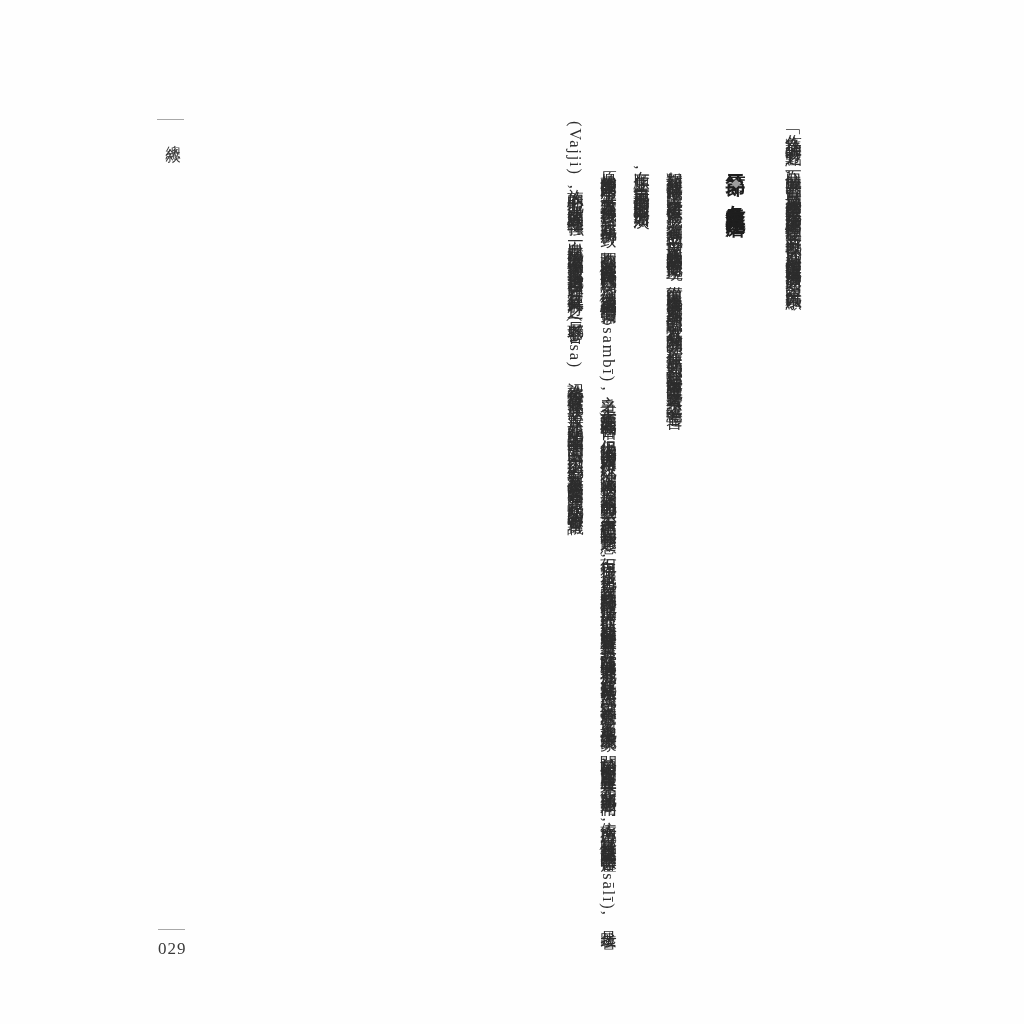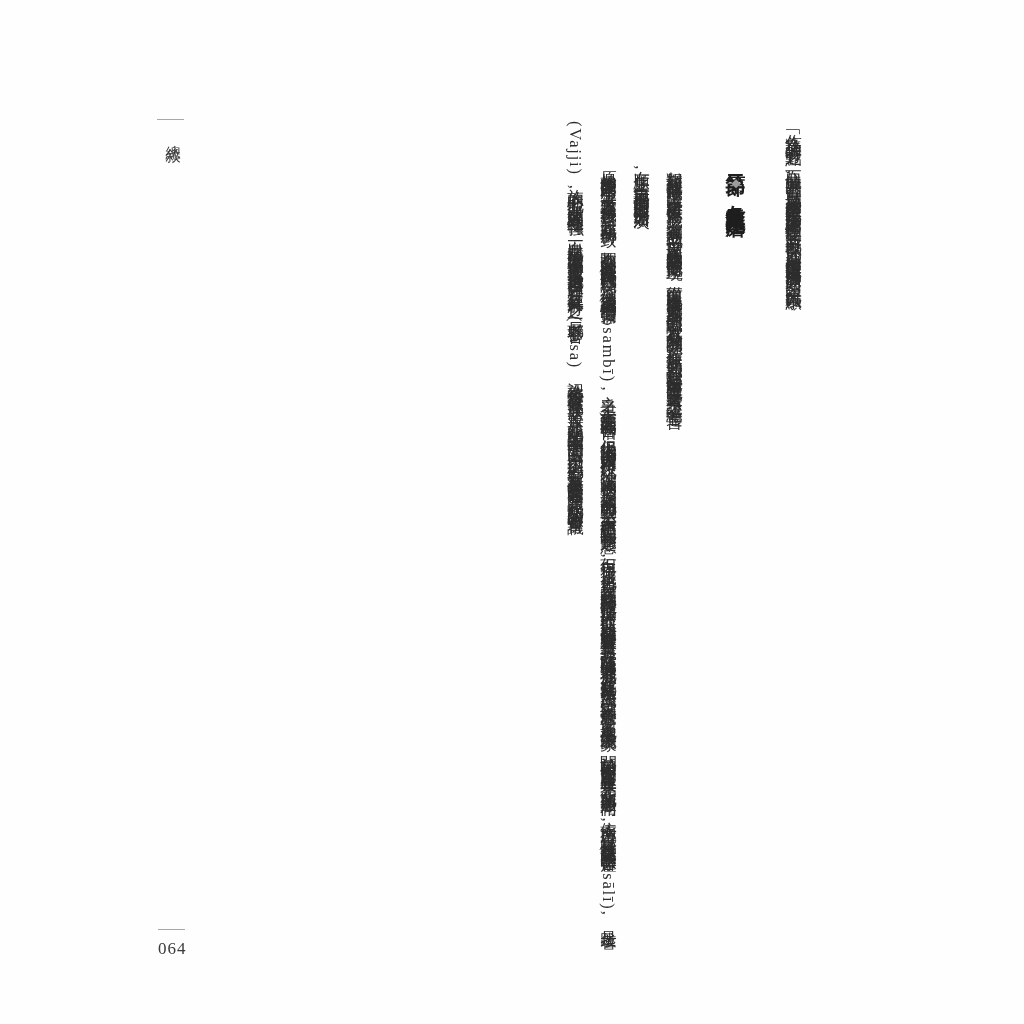--- a/index.html
+++ b/index.html
@@ -113,16 +113,16 @@
 
     <p>相對於經藏與律藏,阿毘達磨之所得以作為三藏之一,擁有獨立的地位,是因於各派的佛教關係依此而呈現。從而阿毘達磨佛教之研究與所謂的部執論,具有不可分離的關係,若作「無部執之知識,絕對無法了解各種阿毘達磨之真意」之說,絕非過言。</p>
 
     <p>在順序上,首先簡單揭出部派的起源與部派名如次。</p>
 
     <p>原始佛教教團內產生分派,大致是在佛滅後百年,對此南北所傳一致。教團分裂的徵候在佛陀時代雖已顯現(例如佛成道後六年的憍賞彌(Kosambī)之爭,三十六年的提婆破和合僧),但仍依佛陀的偉大人格而得以統一,佛陀入滅後初期,長老們的感化力雖弱,至少表面上仍呈現一味和合之形態。但百年過後,感化力日衰,教團的維持只能依存法與律,從而對於法與律的解釋遂具有重要意義,然而隨著佛教於各地擴展,彼此所見當然無法統一,結果因於意見衝突,各地產生分派的現象。關於是因何等問題而產生歧異意見,南北所傳並不相同。依南方所傳,當時佛教甚是興盛的吠舍釐(Vesālī),是跋耆(Vajji)族的中心地,而跋耆族的獨立性特強。出自此一種族的出家佛弟子對於戒律多少抱持自由之見解,且依其見解行之。長老耶舍(Yasa)認為彼等所行有十條屬於非法,並斥責之,此即所謂的十事非法的問題,為予以糾正,耶舍召集諸多長老於吠舍釐召開會議,此即所謂的吠舍釐會議。</p>
   </main>
 
   <footer class="page-number-block">
     <div class="rule"></div>
-    <div class="page-number">064</div>
+    <div class="page-number">029</div>
   </footer>
 
 </div>
 
 </body></html>

